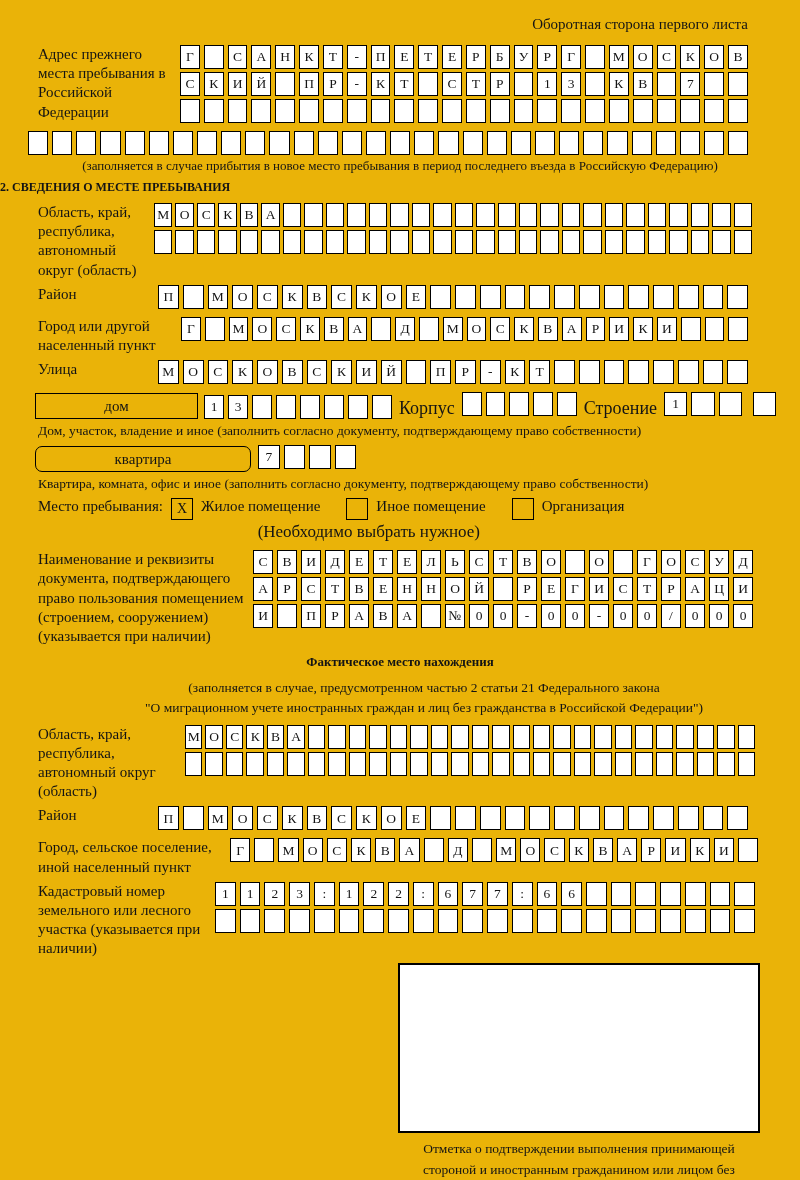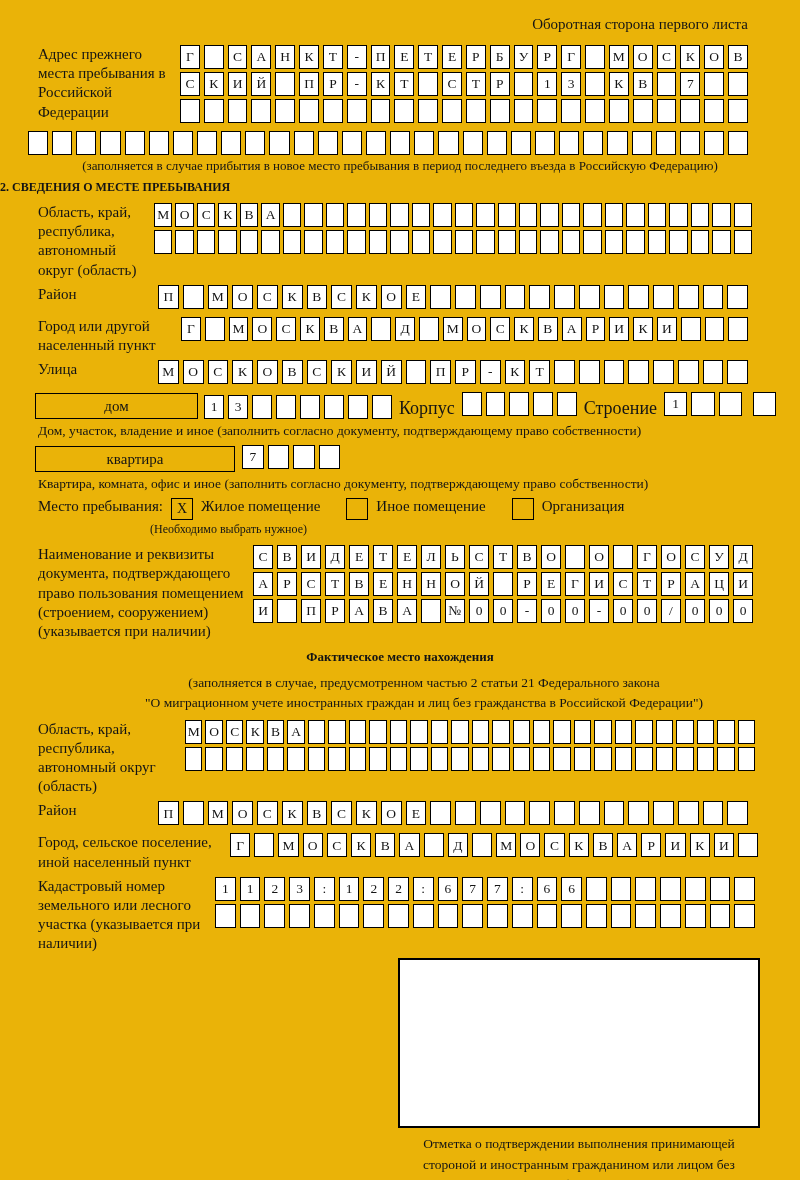--- a/index.html
+++ b/index.html
@@ -27,35 +27,35 @@
   .note-c { text-align: center; font-size: 13px; margin: 3px 10px 6px; }
   .h2 { text-align: left; font-size: 12px; font-weight: bold; margin: 6px 0 8px; }
   .w-reg1-label { width: 116px; } .w-reg1-cells { width: 598px; }
   .w-dist-label { width: 120px; } .w-dist-cells { width: 590px; }
   .w-city1-label { width: 143px; } .w-city1-cells { width: 567px; }
   .w-street-label { width: 120px; } .w-street-cells { width: 590px; }
 
   .house-row { display: flex; align-items: flex-end; margin-left: 35px; margin-bottom: 4px; }
   .wide-box { border: 1.8px solid #000; height: 26px; display: flex; align-items: center; justify-content: center; font-size: 15px; }
   .dom-box { width: 163px; }
-  .kv-box { width: 200px; }
+  .kv-box { width: 216px; border-radius: 7px; }
   .inline-lab { font-size: 18px; padding: 0 7px; white-space: nowrap; }
   .house-num { width: 188px; margin: 0 0 0 6px; }
   .korpus-cells { width: 115px; }
   .stroenie-cells { width: 112px; }
   .stroenie-cells .cell:last-child { margin-left: 7px; }
   .kv-cells { width: 98px; margin-left: 7px; }
   .note-l { font-size: 13.5px; margin: 0 0 6px 38px; }
 
   .stay-row { display: flex; align-items: flex-start; margin-left: 38px; font-size: 15px; margin-bottom: 2px; }
   .checkbox { width: 22px; height: 22px; border: 1.8px solid #000; display: flex; align-items: center; justify-content: center; font-size: 14px; flex: 0 0 auto; }
   .stay-row .opt-label { margin: 0 26px 0 8px; }
   .stay-row .opt-label:last-child { margin-right: 0; }
   .stay-row .lead { margin-right: 8px; }
-  .necessity { margin-left: 150px; width: 330px; text-align: left; font-size: 12px; margin-bottom: 8px; }
+  .necessity { margin-left: 150px; width: 330px; text-align: right; font-size: 17px; margin-bottom: 8px; }
 
   .w-doc-label { width: 215px; } .w-doc-cells { width: 500px; }
   .doc-block { margin-bottom: 4px; }
 
   .ttl { text-align: center; font-size: 13px; font-weight: bold; margin: 8px 0 8px; }
   .sub-note { text-align: center; font-size: 13.5px; line-height: 1.5; padding-left: 48px; }
   .sub-note-wrap { margin-bottom: 6px; }
 
   .w-reg2-label { width: 147px; } .w-reg2-cells { width: 570px; }
   .w-city2-label { width: 192px; } .w-city2-cells { width: 528px; }

